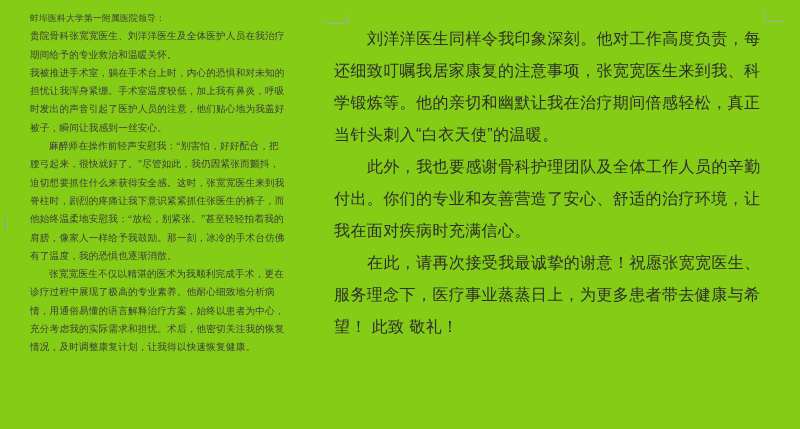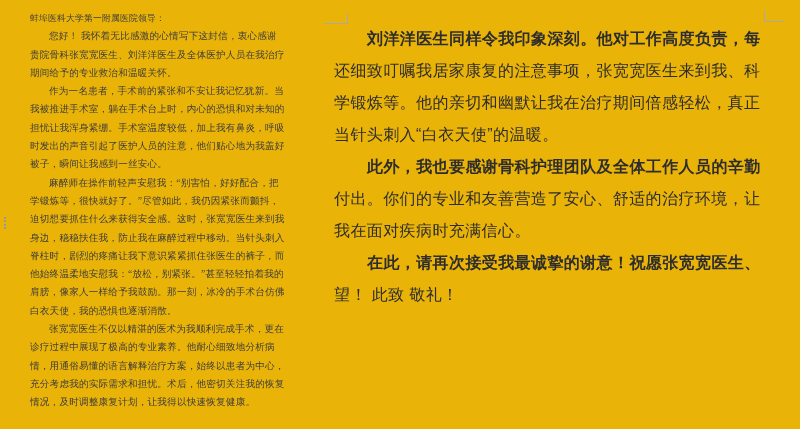--- a/index.html
+++ b/index.html
@@ -4,21 +4,21 @@
 <style>
   html, body {
     margin: 0;
     padding: 0;
     background: #ffffff;
   }
   .stage {
     position: relative;
     width: 800px;
     height: 429px;
-    background: #eab308;
+    background: #84cc16;
     overflow: hidden;
     font-family: "Liberation Sans", sans-serif;
   }
   
   .left-text {
     position: absolute;
     left: 30px;
     top: 9px;
     color: #3c3c3c;
   }
@@ -43,21 +43,21 @@
     color: #2d2d2d;
   }
   .right-text .line {
     height: 32px;
     line-height: 32px;
     font-size: 16px;
     letter-spacing: 0.4px;
     white-space: pre;
     font-family: "Liberation Sans", sans-serif;
   }
-  .right-text .ind { padding-left: 33px; font-weight: bold; }
+  .right-text .ind { padding-left: 33px; }
 
   
   .crop-mark { position: absolute; }
   .crop-mark.top-left {
     left: 324px; top: 14px;
     width: 23px; height: 9px;
     border-right: 1px solid #a9a9a9;
     border-bottom: 1px solid #a9a9a9;
   }
   .crop-mark.top-right {
@@ -74,52 +74,50 @@
     border-left: 2px dotted #9a9a9a;
   }
 </style>
 </head>
 <body>
 
 <div class="stage">
 
   <div class="left-text">
       <div class="line salutation">蚌埠医科大学第一附属医院领导：</div>
-      <div class="line ind">您好！ 我怀着无比感激的心情写下这封信，衷心感谢</div>
       <div class="line">贵院骨科张宽宽医生、刘洋洋医生及全体医护人员在我治疗</div>
       <div class="line">期间给予的专业救治和温暖关怀。</div>
-      <div class="line ind">作为一名患者，手术前的紧张和不安让我记忆犹新。当</div>
       <div class="line">我被推进手术室，躺在手术台上时，内心的恐惧和对未知的</div>
       <div class="line">担忧让我浑身紧绷。手术室温度较低，加上我有鼻炎，呼吸</div>
       <div class="line">时发出的声音引起了医护人员的注意，他们贴心地为我盖好</div>
       <div class="line">被子，瞬间让我感到一丝安心。</div>
       <div class="line ind">麻醉师在操作前轻声安慰我：“别害怕，好好配合，把</div>
-      <div class="line">学锻炼等，很快就好了。”尽管如此，我仍因紧张而颤抖，</div>
+      <div class="line">腰弓起来，很快就好了。”尽管如此，我仍因紧张而颤抖，</div>
       <div class="line">迫切想要抓住什么来获得安全感。这时，张宽宽医生来到我</div>
-      <div class="line">身边，稳稳扶住我，防止我在麻醉过程中移动。当针头刺入</div>
       <div class="line">脊柱时，剧烈的疼痛让我下意识紧紧抓住张医生的裤子，而</div>
       <div class="line">他始终温柔地安慰我：“放松，别紧张。”甚至轻轻拍着我的</div>
       <div class="line">肩膀，像家人一样给予我鼓励。那一刻，冰冷的手术台仿佛</div>
-      <div class="line">白衣天使，我的恐惧也逐渐消散。</div>
+      <div class="line">有了温度，我的恐惧也逐渐消散。</div>
       <div class="line ind">张宽宽医生不仅以精湛的医术为我顺利完成手术，更在</div>
       <div class="line">诊疗过程中展现了极高的专业素养。他耐心细致地分析病</div>
       <div class="line">情，用通俗易懂的语言解释治疗方案，始终以患者为中心，</div>
       <div class="line">充分考虑我的实际需求和担忧。术后，他密切关注我的恢复</div>
       <div class="line">情况，及时调整康复计划，让我得以快速恢复健康。</div>
     </div>
 
   <div class="right-text">
       <div class="line ind">刘洋洋医生同样令我印象深刻。他对工作高度负责，每</div>
       <div class="line">还细致叮嘱我居家康复的注意事项，张宽宽医生来到我、科</div>
       <div class="line">学锻炼等。他的亲切和幽默让我在治疗期间倍感轻松，真正</div>
       <div class="line">当针头刺入“白衣天使”的温暖。</div>
       <div class="line ind">此外，我也要感谢骨科护理团队及全体工作人员的辛勤</div>
       <div class="line">付出。你们的专业和友善营造了安心、舒适的治疗环境，让</div>
       <div class="line">我在面对疾病时充满信心。</div>
       <div class="line ind">在此，请再次接受我最诚挚的谢意！祝愿张宽宽医生、</div>
+      <div class="line">服务理念下，医疗事业蒸蒸日上，为更多患者带去健康与希</div>
       <div class="line">望！ 此致 敬礼！</div>
     </div>
 
   <div class="crop-mark top-left"></div>
   <div class="crop-mark top-right"></div>
 
   <div class="dotted-artifact"></div>
 
 </div>
 

